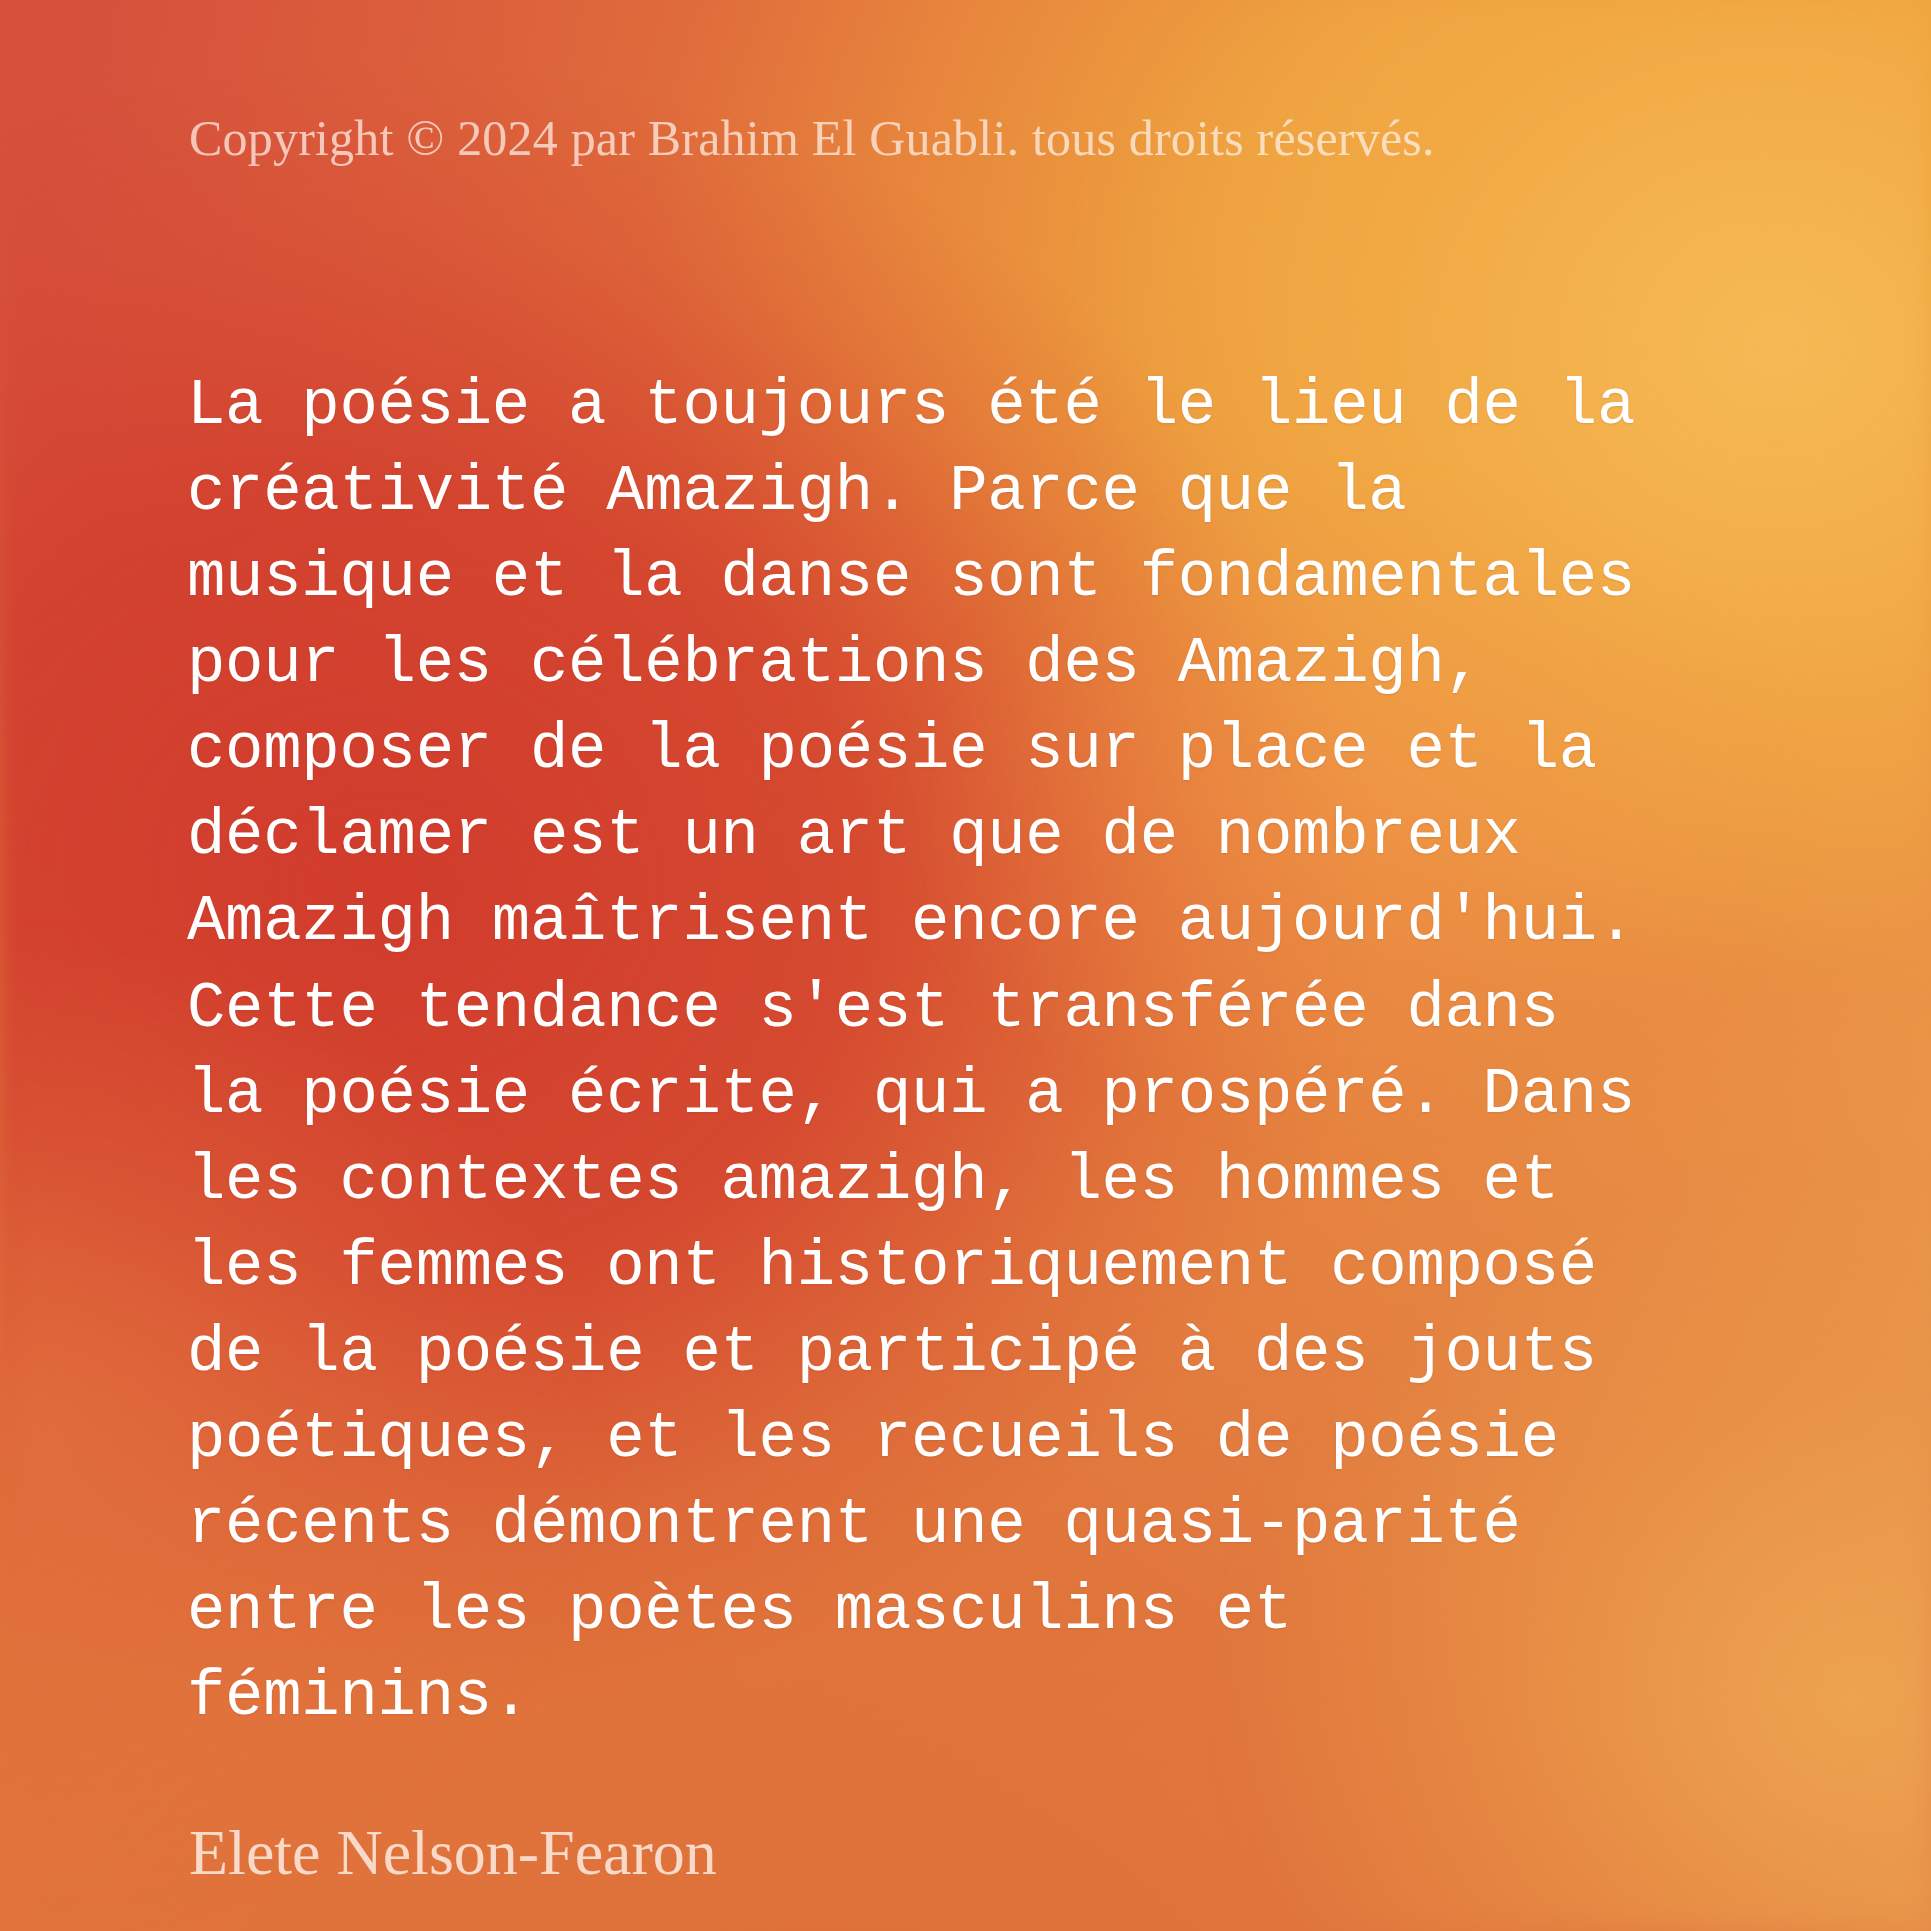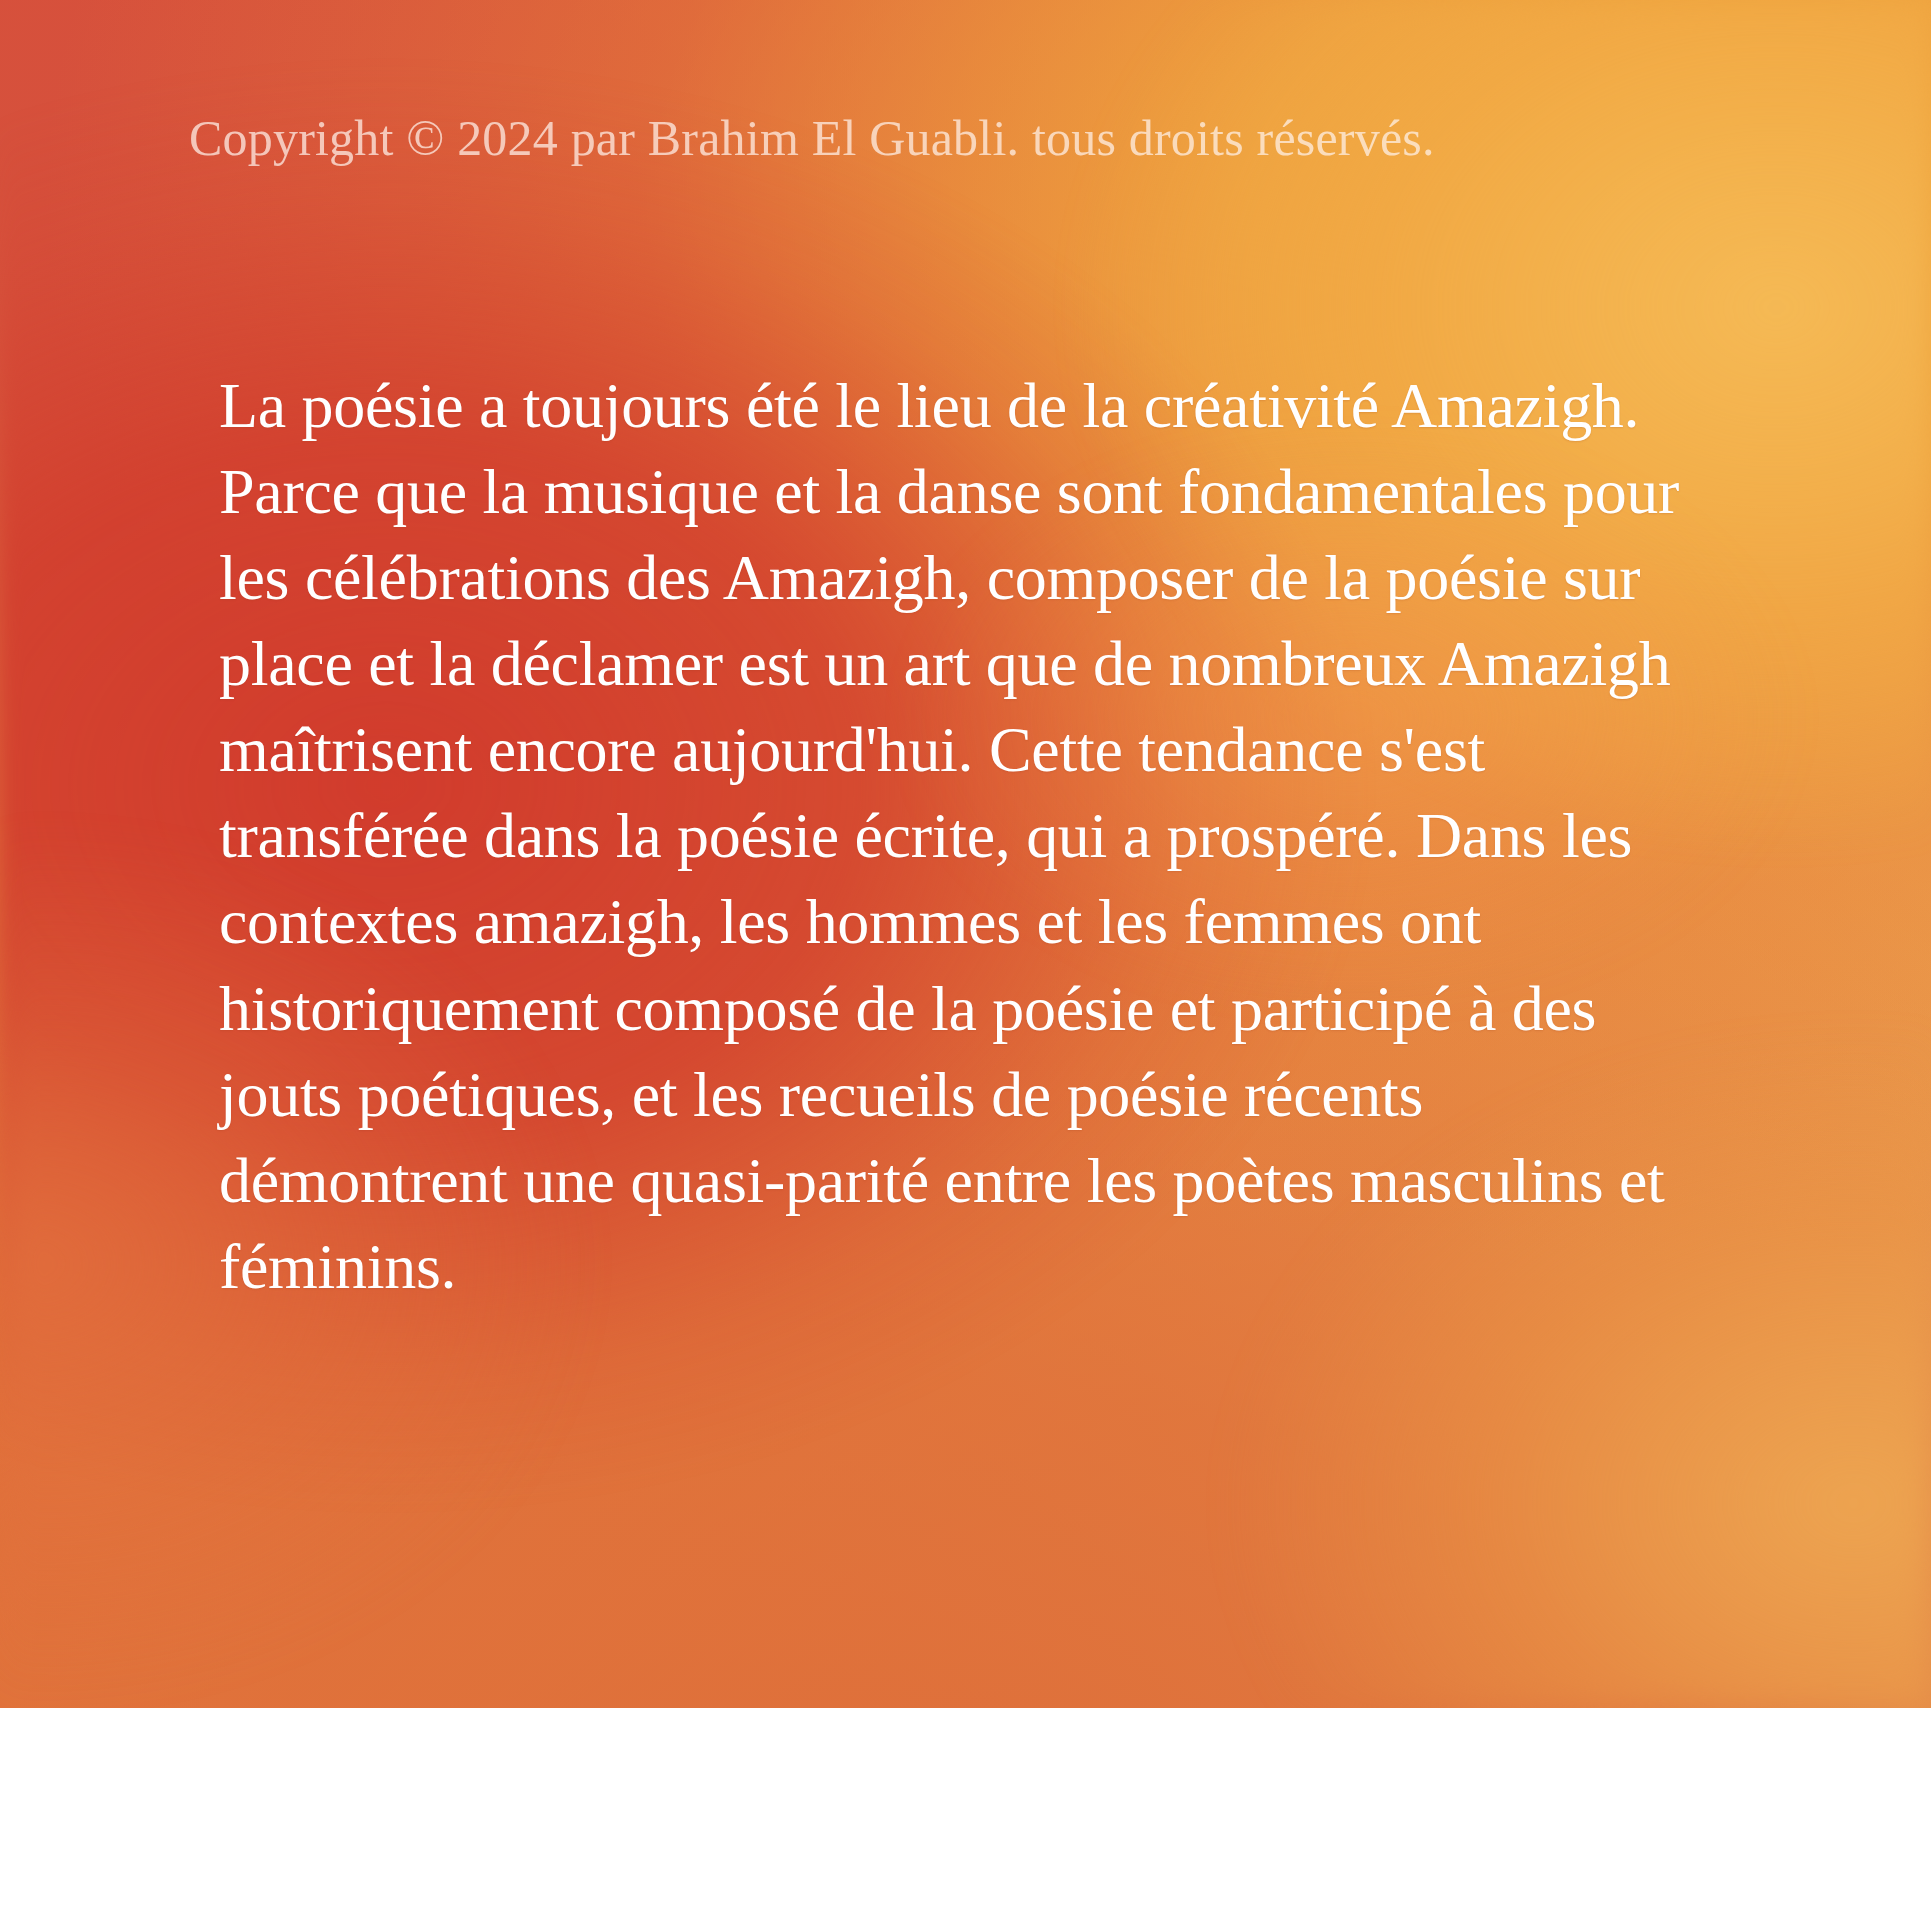--- a/index.html
+++ b/index.html
@@ -9,21 +9,21 @@
     height: 1931px;
     overflow: hidden;
   }
   body {
     font-family: "Liberation Sans", sans-serif;
   }
 
   #card {
     position: relative;
     width: 1931px;
-    height: 1708px;
+    height: 1931px;
     background-color: #000000;
     overflow: hidden;
   }
 
   
   .bg-layer {
     position: absolute;
     inset: 0;
     pointer-events: none;
   }
@@ -85,27 +85,26 @@
     color: rgba(255, 243, 236, 0.72);
     letter-spacing: 0.2px;
     white-space: nowrap;
   }
 
   #quote {
     position: absolute;
     left: 187px;
     top: 363px;
     width: 1468px;
-    font-family: Liberation Serif, serif;
+    font-family: Liberation Mono, monospace;
     font-size: 64px;
     line-height: 1.345;
     color: #ffffff;
     letter-spacing: -0.3px;
     text-shadow: 0 1px 1.9px rgba(150, 55, 30, 0.18);
-    margin-left: 32px;
   }
 
   #attribution {
     position: absolute;
     left: 189px;
     top: 1815px;
     font-family: "Liberation Serif", serif;
     font-size: 64px;
     line-height: 1.2;
     color: rgba(255, 244, 237, 0.80);

